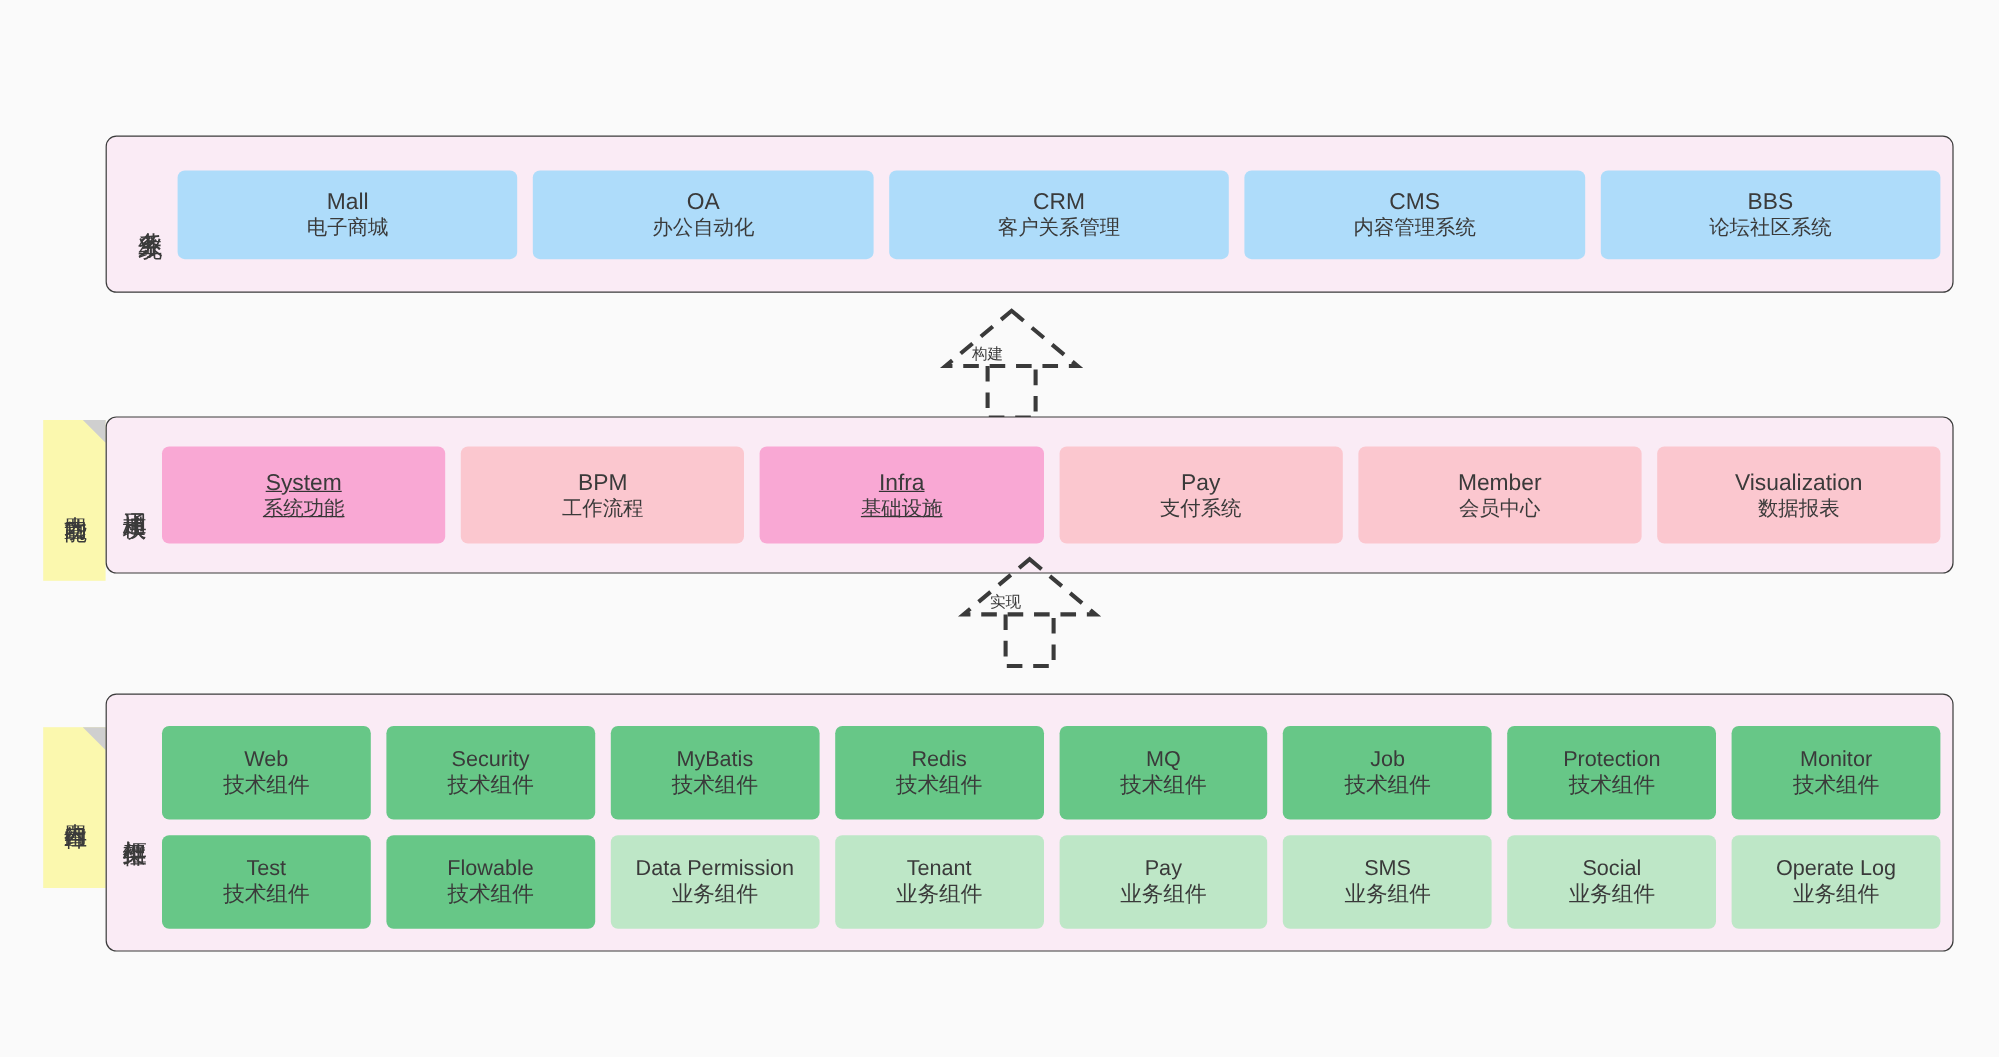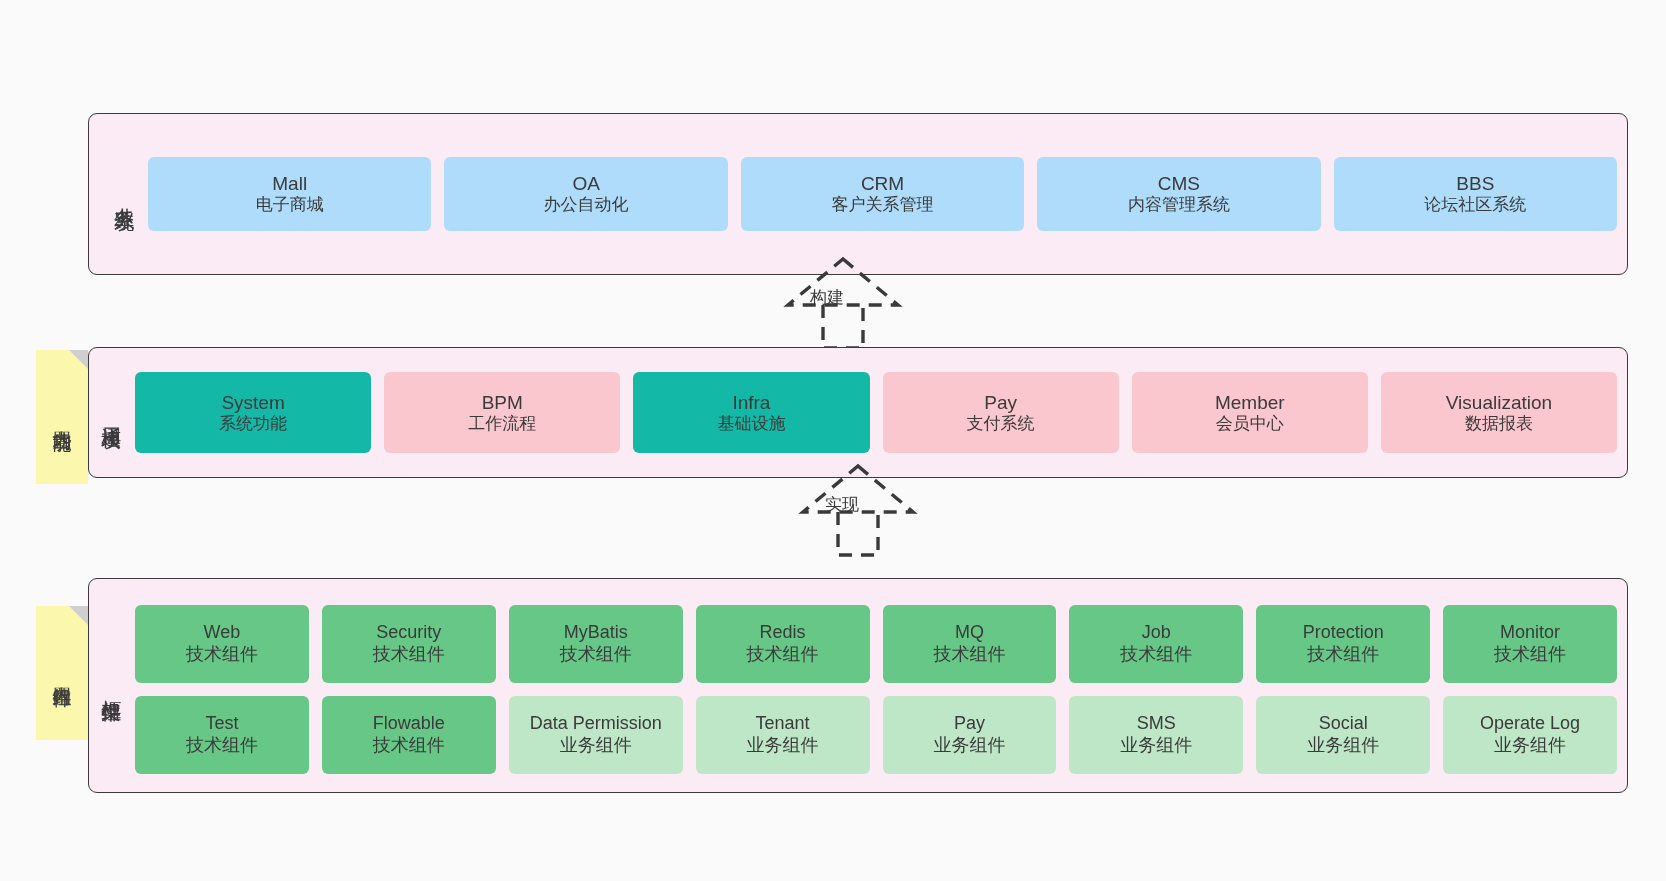--- a/index.html
+++ b/index.html
@@ -75,36 +75,36 @@
     white-space: nowrap;
   }
   .card .cn {
     font-size: 17px;
     color: #3a3a3a;
     white-space: nowrap;
   }
   .card.wrap-en .en { white-space: normal; }
 
   
-  #layer-business { left: 88px; top: 113px; width: 1540px; height: 162px; padding-left: 13px; }
+  #layer-business { left: 88px; top: 113px; width: 1540px; height: 131px; padding-left: 13px; }
   #layer-business .layer-body { gap: 13px; }
   .biz-card {
     background: #AEDCFA;
     flex: 1 1 0;
     height: 74px;
   }
 
   
   #layer-modules { left: 88px; top: 347px; width: 1540px; height: 131px; }
   #layer-modules .layer-body { gap: 13px; }
   .mod-card {
     flex: 1 1 0;
     height: 81px;
   }
-  .mod-card.strong { background: #14b8a6; }
+  .mod-card.strong { background: #f9a8d4; text-decoration: underline; }
   .mod-card.soft   { background: #FBC7CF; }
 
   
   #layer-framework { left: 88px; top: 578px; width: 1540px; height: 215px; }
   #layer-framework .layer-body {
     flex-direction: column;
     justify-content: center;
     gap: 13px;
     padding: 8px 10px 0 2px;
   }
@@ -157,21 +157,21 @@
     width: 190px;
     height: 100px;
   }
   #connector-build { left: 748px; top: 253px; }
   #connector-impl  { left: 763px; top: 460px; }
   .connector svg { display: block; }
   .connector .conn-label {
     position: absolute;
     left: 62px;
     top: 33px;
-    font-size: 17px;
+    font-size: 13px;
     color: #3a3a3a;
     background: transparent;
     white-space: nowrap;
     user-select: none;
   }
 </style>
 </head>
 <body>
 
 <div id="canvas">

